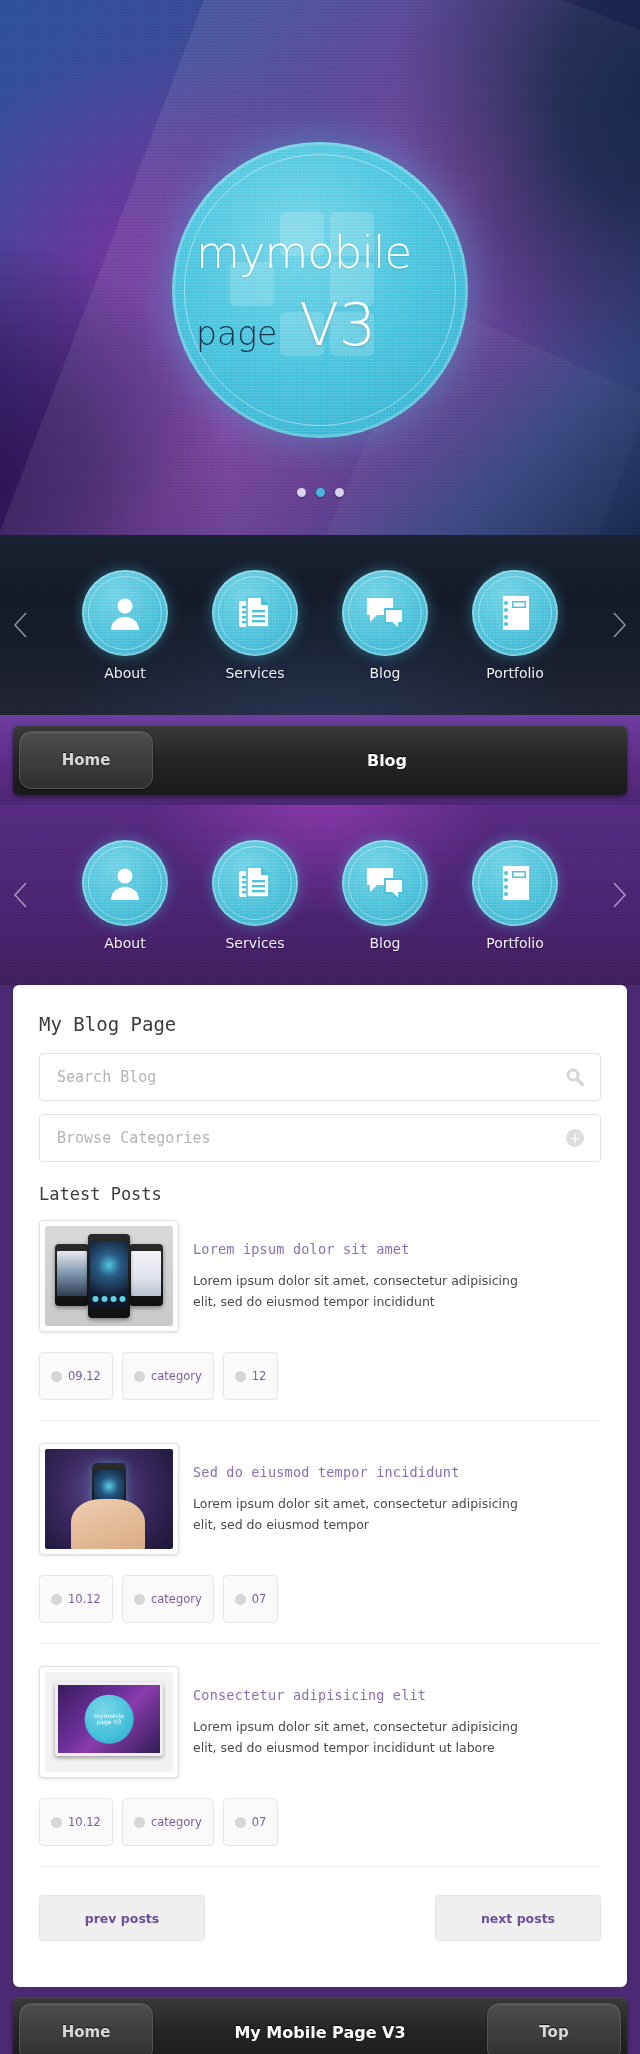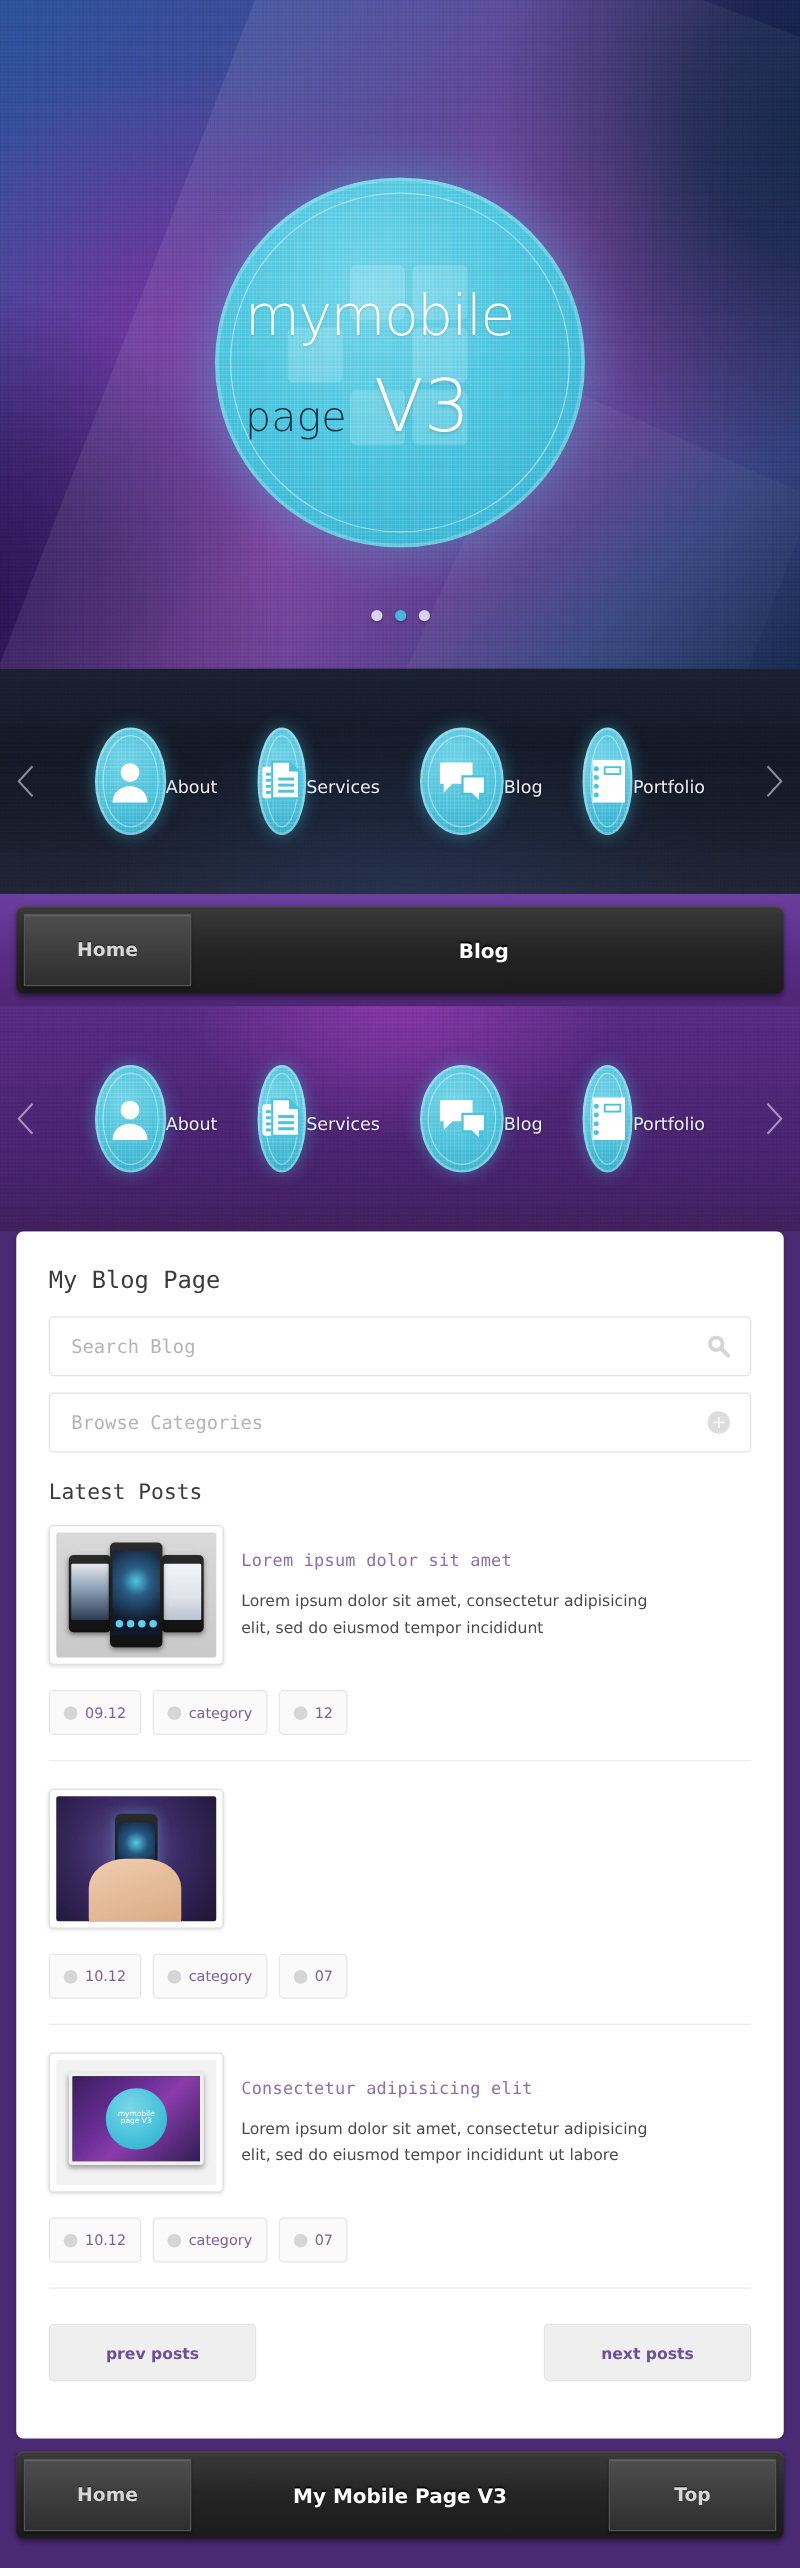--- a/index.html
+++ b/index.html
@@ -142,21 +142,21 @@
       repeating-linear-gradient(0deg, rgba(0,0,0,0.10) 0 1px, transparent 1px 3px),
       repeating-linear-gradient(90deg, rgba(0,0,0,0.06) 0 1px, transparent 1px 3px);
     opacity:.5; pointer-events:none;
   }
   .icon-items {
     display:flex; align-items:center; gap:32px;
     position:relative; z-index:3;
   }
   .icon-item {
     width:98px;
-    display:flex; flex-direction:row; align-items:center;
+    display:flex; flex-direction:column; align-items:center;
     cursor:pointer;
   }
   .icon-circle {
     width:86px; height:86px; border-radius:50%;
     background:radial-gradient(circle at 40% 30%, #6ed2e6 0%, #4cc2db 48%, #39b3cf 82%, #2fa6c4 100%);
     box-shadow:0 0 14px rgba(70,200,230,0.42), inset 0 0 0 2px rgba(255,255,255,0.30);
     position:relative;
     display:flex; align-items:center; justify-content:center;
     overflow:hidden;
   }
@@ -195,21 +195,21 @@
     position:relative;
     height:70px;
     border-radius:6px;
     background:linear-gradient(180deg, #3a3a3a 0%, #262626 45%, #1a1a1a 100%);
     box-shadow:0 2px 4px rgba(0,0,0,.45), inset 0 1px 0 rgba(255,255,255,.09);
     display:flex; align-items:center;
     padding:6px;
   }
   .navbtn {
     width:134px; height:58px;
-    border-radius:0;
+    border-radius:12px;
     background:linear-gradient(180deg, #4e4e4e 0%, #414141 40%, #2e2e2e 100%);
     border:1px solid #555;
     box-shadow:inset 0 1px 0 rgba(255,255,255,.12), 0 1px 2px rgba(0,0,0,.5);
     display:flex; align-items:center; justify-content:center;
     color:#d8d8d8; font-size:15px; font-weight:bold;
     font-family:"DejaVu Sans", sans-serif;
     text-shadow:0 -1px 0 rgba(0,0,0,.7);
     cursor:pointer;
   }
   .navtitle {
@@ -286,21 +286,21 @@
     margin-bottom:14px; letter-spacing:.2px;
     cursor:pointer;
   }
   .post-excerpt {
     font-family:"DejaVu Sans", sans-serif;
     font-size:12.5px; color:#4a4a4a; line-height:1.65;
     max-width:345px;
   }
   .meta-row { display:flex; gap:9px; margin:20px 0 0 0; }
   .meta {
-    height:36px;
+    height:48px;
     border:1px solid #e6e6e6;
     border-radius:4px;
     background:#fafafa;
     display:flex; align-items:center; gap:6px;
     padding:0 11px;
     font-family:"DejaVu Sans", sans-serif;
     font-size:11.5px; color:#7a5f9e;
     cursor:pointer;
   }
   .meta .mico {
@@ -604,20 +604,24 @@
             <div style="position:absolute;left:50%;bottom:14px;transform:translateX(-50%);display:flex;gap:2px;">
               <span style="width:5px;height:5px;border-radius:50%;background:#6fd8ee;"></span>
               <span style="width:5px;height:5px;border-radius:50%;background:#6fd8ee;"></span>
               <span style="width:5px;height:5px;border-radius:50%;background:#6fd8ee;"></span>
               <span style="width:5px;height:5px;border-radius:50%;background:#6fd8ee;"></span>
             </div>
           </div>
           <div style="position:absolute;left:20%;bottom:-8px;width:58%;height:58%;border-radius:40% 40% 18% 18%;background:linear-gradient(160deg,#f0cdb0,#d8a880);"></div>
         </div>
       </div>
+      <div class="post-body">
+        <div class="post-title">Sed do eiusmod tempor incididunt</div>
+        <div class="post-excerpt">Lorem ipsum dolor sit amet, consectetur adipisicing elit, sed do eiusmod tempor</div>
+      </div>
     </div>
     <div class="meta-row">
       <div class="meta">
         <span class="mico"></span>
         <span>10.12</span>
       </div>
       <div class="meta">
         <span class="mico"></span>
         <span>category</span>
       </div>

